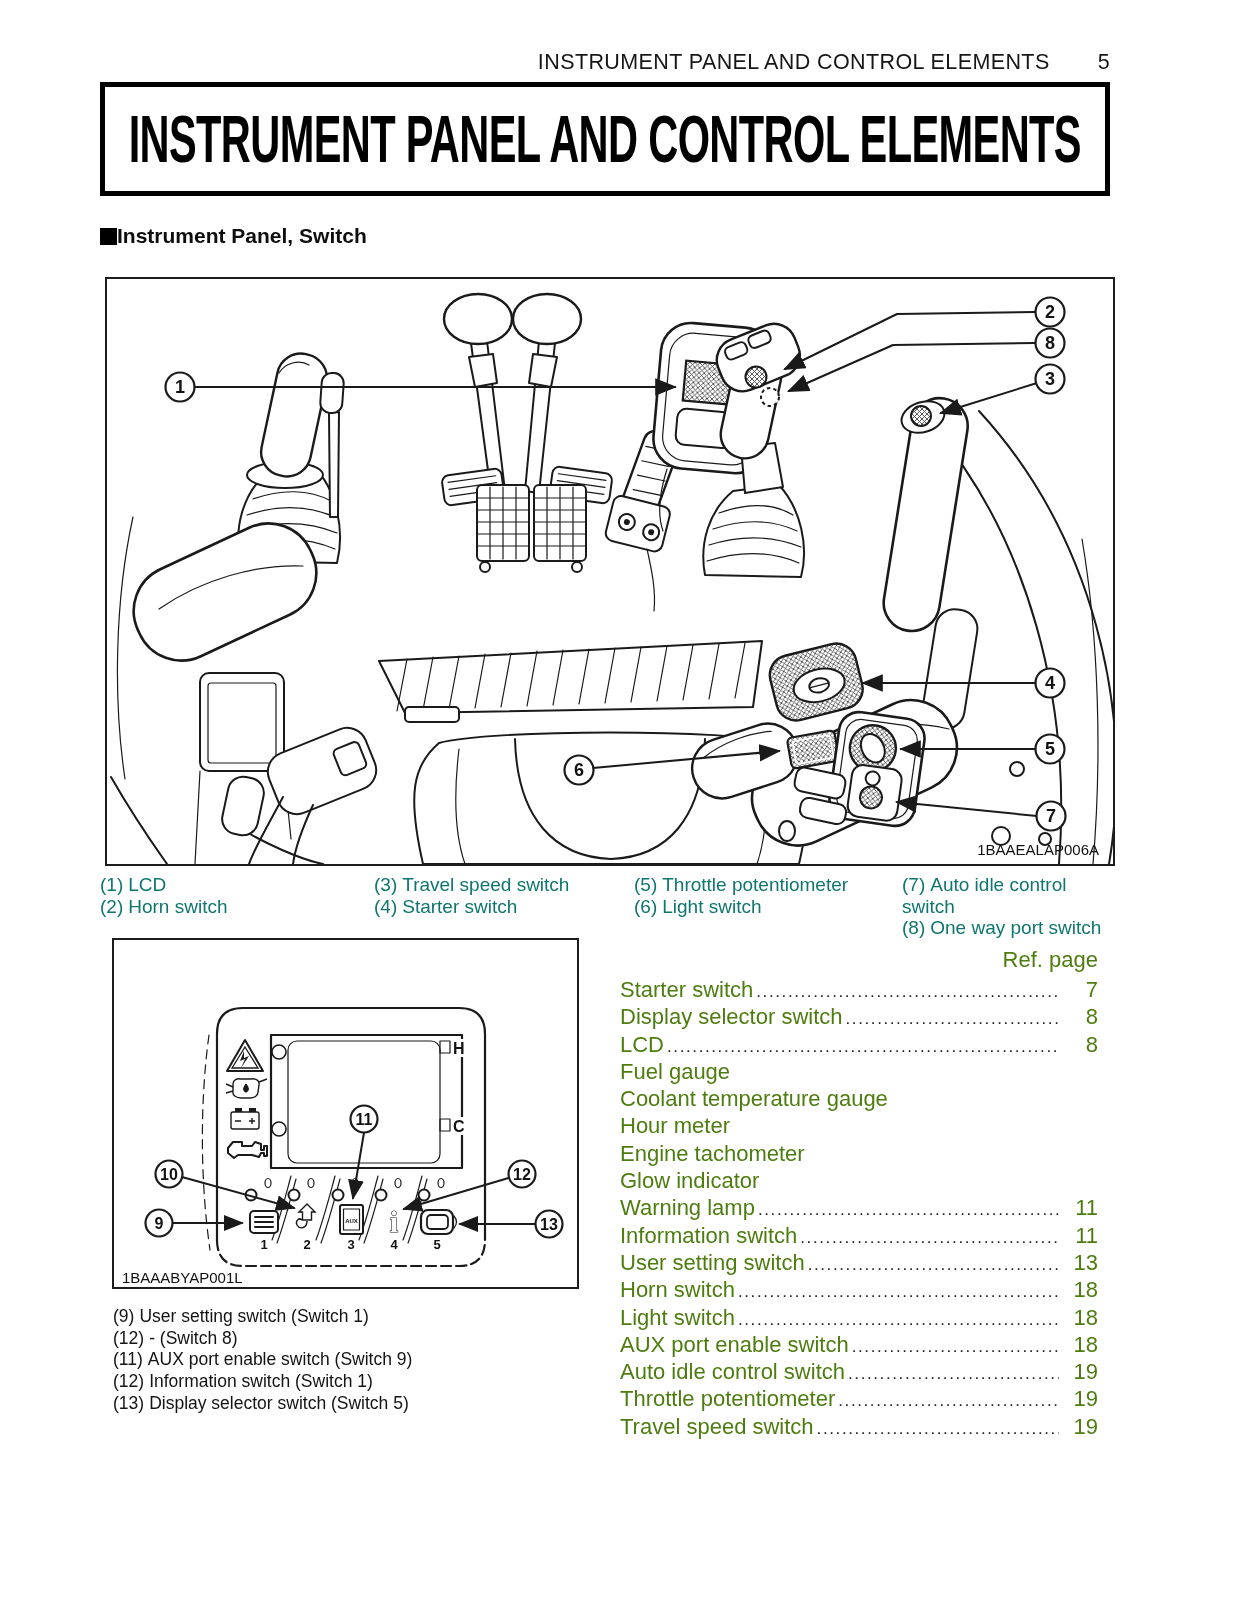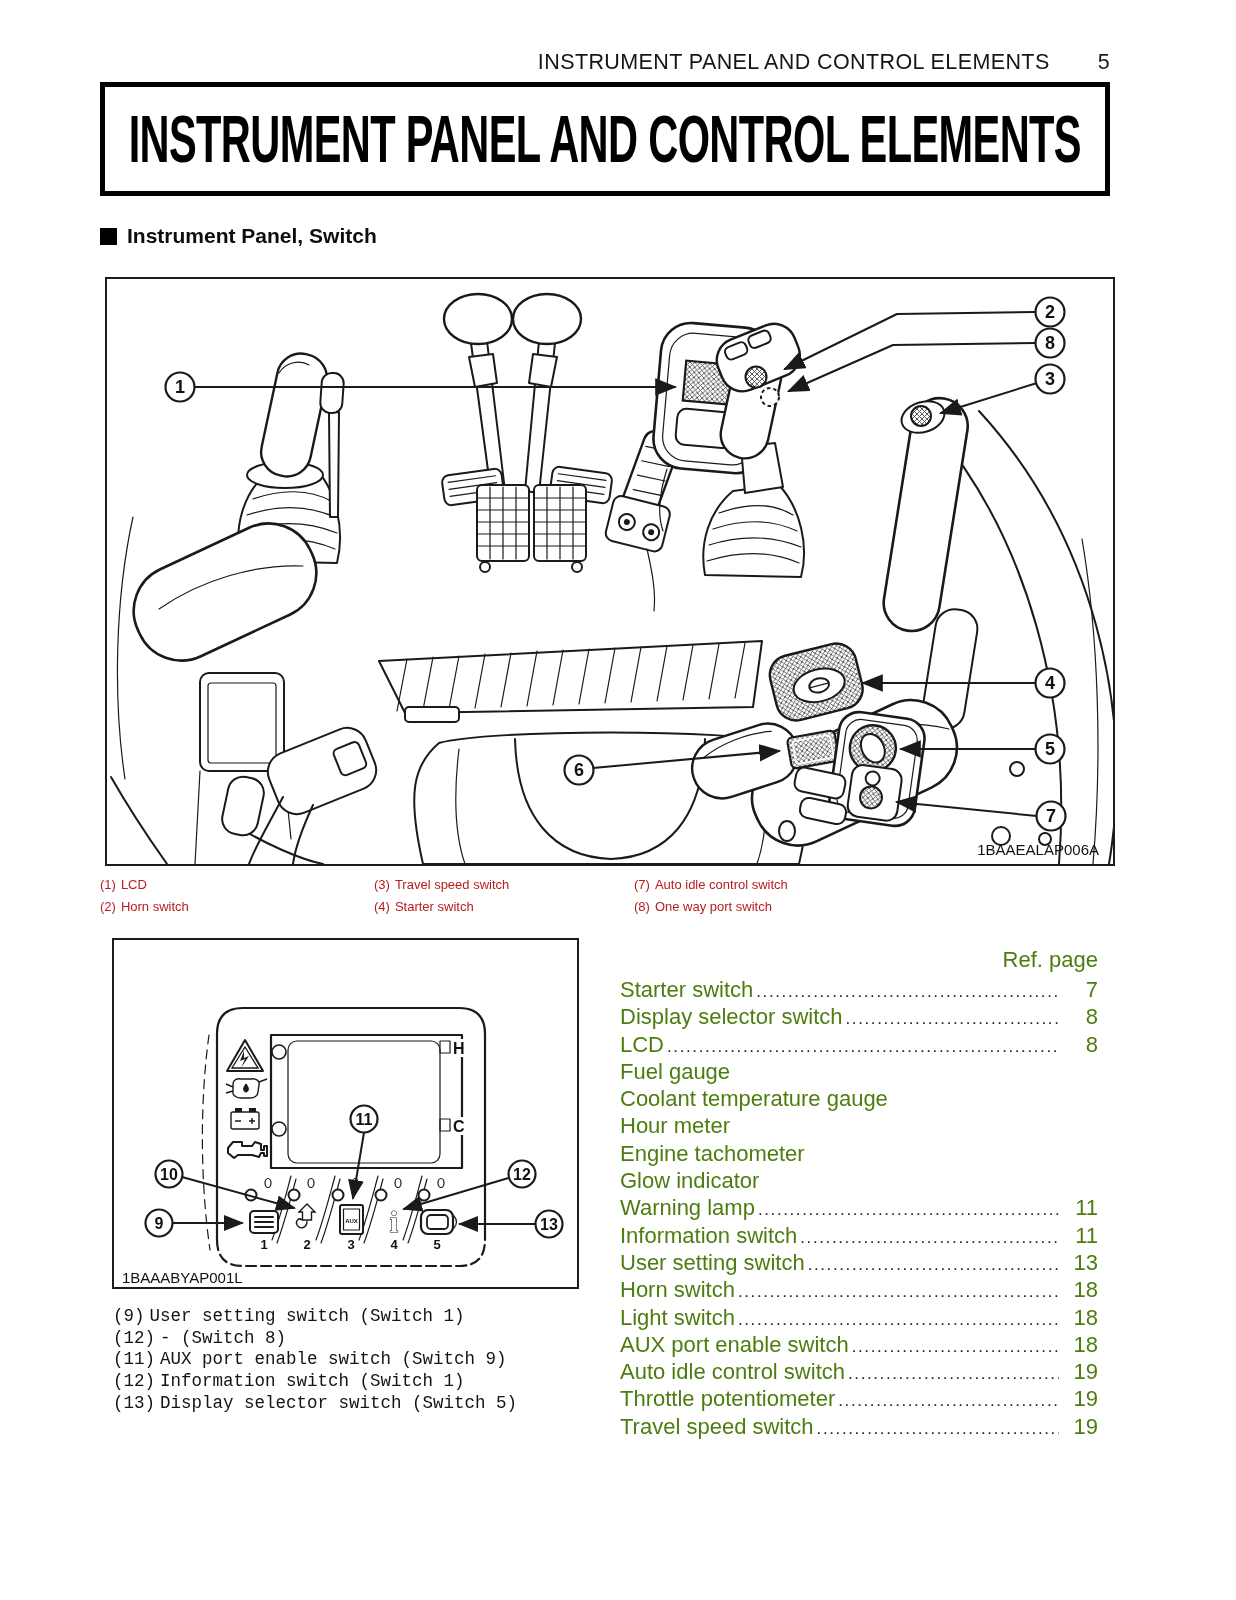--- a/index.html
+++ b/index.html
@@ -10,21 +10,21 @@
   
   .header{position:absolute;top:50px;left:100px;width:1010px;display:flex;
     justify-content:flex-end;align-items:baseline;font-size:21.5px;letter-spacing:.4px;color:#161616;}
   .header .pagenum{margin-left:48px;}
   
   .banner{position:absolute;top:82px;left:100px;width:1000px;height:104px;border:5px solid #000;
     display:flex;align-items:center;justify-content:center;overflow:hidden;}
   .banner span{font-size:66px;font-weight:bold;white-space:nowrap;letter-spacing:-1px;
     transform:scaleX(0.63);transform-origin:center;color:#000;}
   
-  .section-head{position:absolute;top:224px;left:100px;display:flex;align-items:center;gap:10px;
+  .section-head{position:absolute;top:224px;left:100px;display:flex;align-items:center;
     font-size:21px;font-weight:bold;color:#0d0d0d;text-align:right;}
   .square{width:17px;height:17px;background:#000;flex:0 0 auto;}
   
   .fig1{position:absolute;top:277px;left:105px;width:1006px;height:585px;border:2px solid #1c1c1c;background:#fff;}
   .fig2{position:absolute;top:938px;left:112px;width:463px;height:347px;border:2px solid #1c1c1c;background:#fff;}
   .fig1 svg,.fig2 svg{display:block;width:100%;height:100%;}
   
   .ln{fill:none;stroke:#1a1a1a;stroke-width:2;stroke-linecap:round;stroke-linejoin:round;}
   .thin{stroke-width:1.2;}
   .wfill{fill:#fff;stroke:#1a1a1a;stroke-width:2;stroke-linejoin:round;}
@@ -32,35 +32,35 @@
   .co-t{font:bold 18px "Liberation Sans",sans-serif;fill:#111;text-anchor:middle;}
   .co-t2{font:bold 16px "Liberation Sans",sans-serif;fill:#111;text-anchor:middle;}
   .code{font:15px "Liberation Sans",sans-serif;fill:#111;}
   .hc{font:bold 16px "Liberation Sans",sans-serif;fill:#111;}
   .swn{font:bold 13px "Liberation Sans",sans-serif;fill:#111;text-anchor:middle;}
   .aux{font:bold 6px "Liberation Sans",sans-serif;fill:#111;text-anchor:middle;}
   .info-i{font:bold 30px "Liberation Serif",serif;fill:#fff;stroke:#1a1a1a;stroke-width:1.1px;
     text-anchor:middle;paint-order:stroke;}
   
   .legend1{position:absolute;top:874px;left:100px;width:1012px;display:grid;
-    grid-template-columns:274px 260px 268px auto;font-size:13px;line-height:21.5px;color:#b91c1c;}
+    grid-template-columns:274px 260px 268px auto;font-size:19px;line-height:21.5px;color:#0f766e;}
   .lg-item .num{margin-right:5px;}
   
   .reflist{position:absolute;top:949px;left:620px;width:478px;font-size:22px;color:#4d7c0f;}
   .ref-head{text-align:right;line-height:22px;margin-bottom:6px;}
   .ref-row{display:flex;align-items:baseline;height:27.3px;}
   .ref-row .lbl{white-space:nowrap;}
   .ref-row .dots{flex:1;overflow:hidden;white-space:nowrap;margin:0 3px;}
   .ref-row .dots::after{content:"....................................................................................................";
     letter-spacing:1.6px;font-size:17px;color:#222;}
   .ref-row .pg{width:36px;text-align:right;flex:0 0 auto;}
   .ref-row.nopage .dots::after{content:"";}
   .ref-row.nopage .pg{visibility:hidden;}
   
-  .legend2{position:absolute;top:1306px;left:113px;font-size:17.5px;line-height:21.7px;color:#141414;font-family:Liberation Mono, monospace;}
+  .legend2{position:absolute;top:1306px;left:113px;font-size:17.5px;line-height:21.7px;color:#141414;}
   .legend2 .num{margin-right:5px;}
 </style>
 </head>
 <body>
 
 <div class="header">
   <span>INSTRUMENT PANEL AND CONTROL ELEMENTS</span>
   <span class="pagenum">5</span>
 </div>
 
@@ -295,20 +295,24 @@
 <div class="legend1">
   <div>
     <div class="lg-item"><span class="num">(1)</span><span>LCD</span></div>
     <div class="lg-item"><span class="num">(2)</span><span>Horn switch</span></div>
   </div>
   <div>
     <div class="lg-item"><span class="num">(3)</span><span>Travel speed switch</span></div>
     <div class="lg-item"><span class="num">(4)</span><span>Starter switch</span></div>
   </div>
   <div>
+    <div class="lg-item"><span class="num">(5)</span><span>Throttle potentiometer</span></div>
+    <div class="lg-item"><span class="num">(6)</span><span>Light switch</span></div>
+  </div>
+  <div>
     <div class="lg-item"><span class="num">(7)</span><span>Auto idle control switch</span></div>
     <div class="lg-item"><span class="num">(8)</span><span>One way port switch</span></div>
   </div>
 </div>
 
 <div class="fig2">
 <svg viewBox="0 0 463 347">
   <defs>
     <pattern id="hx2" width="5" height="5" patternUnits="userSpaceOnUse">
       <rect width="5" height="5" fill="#fff"></rect>

